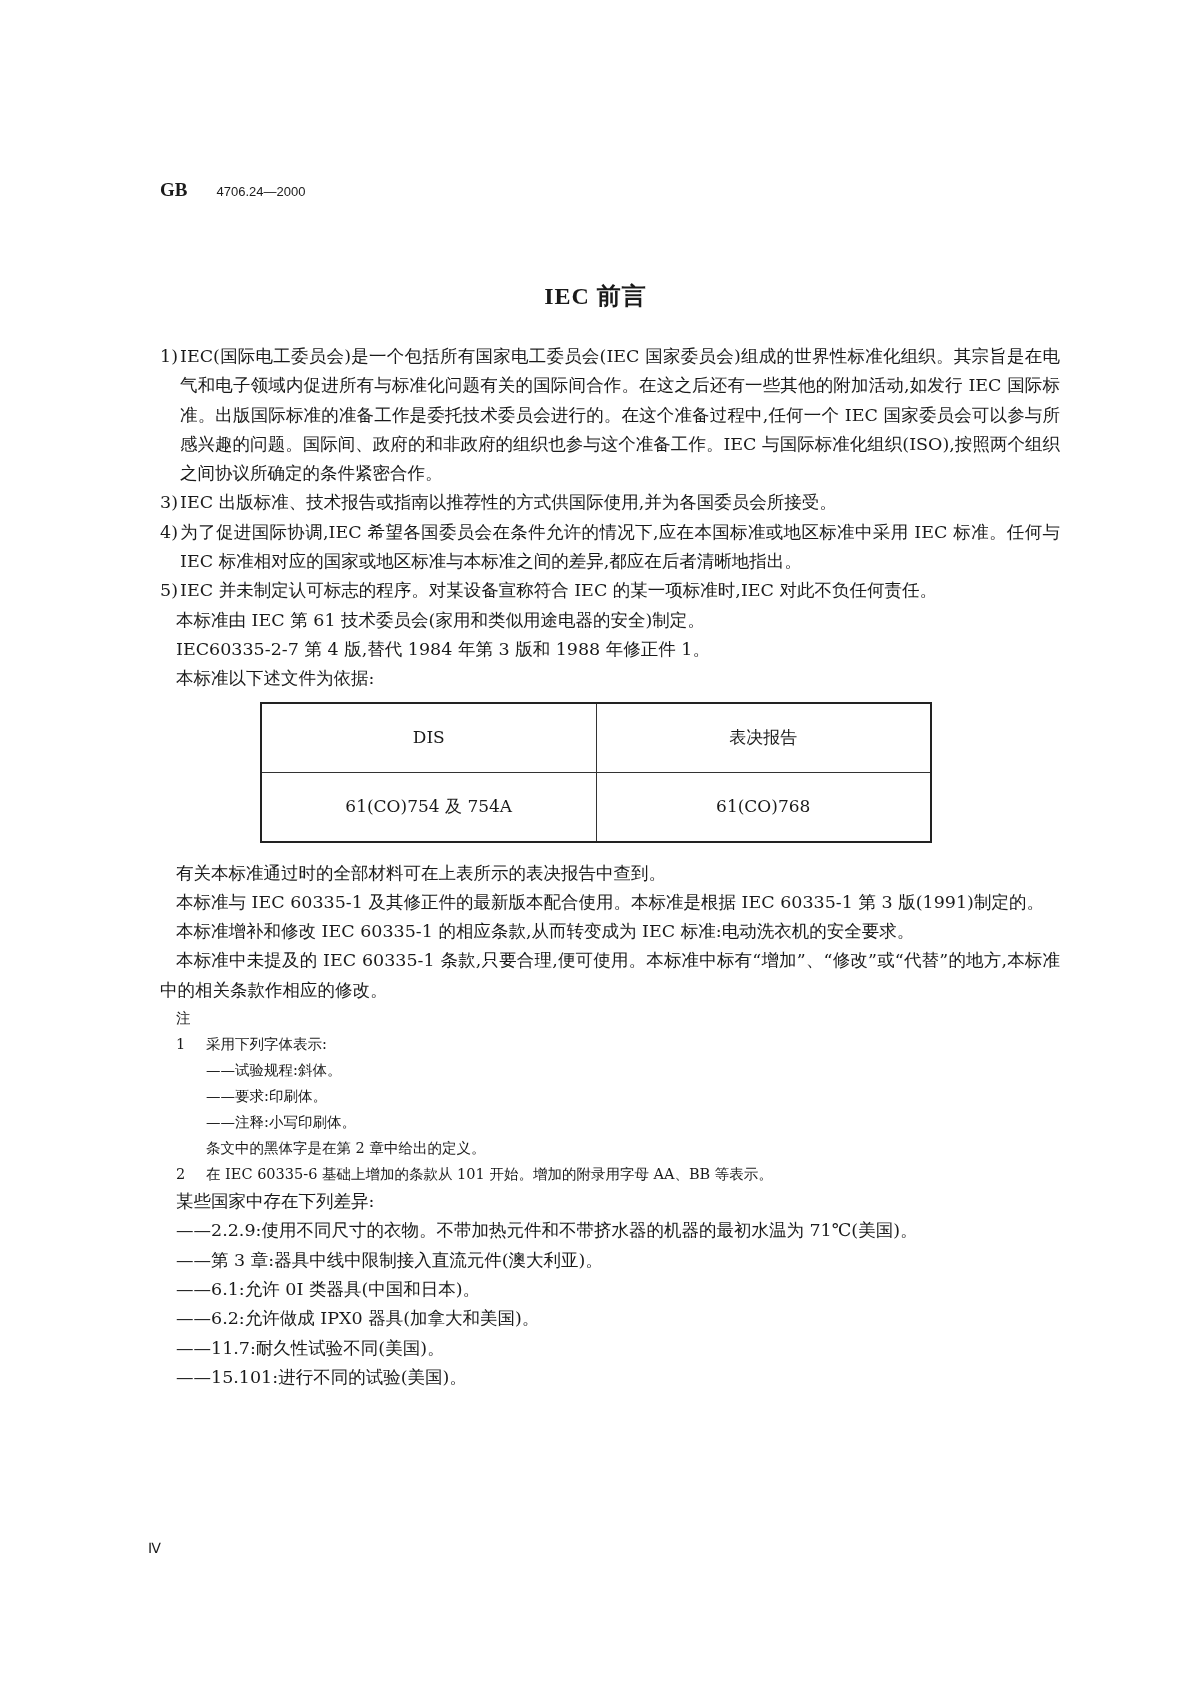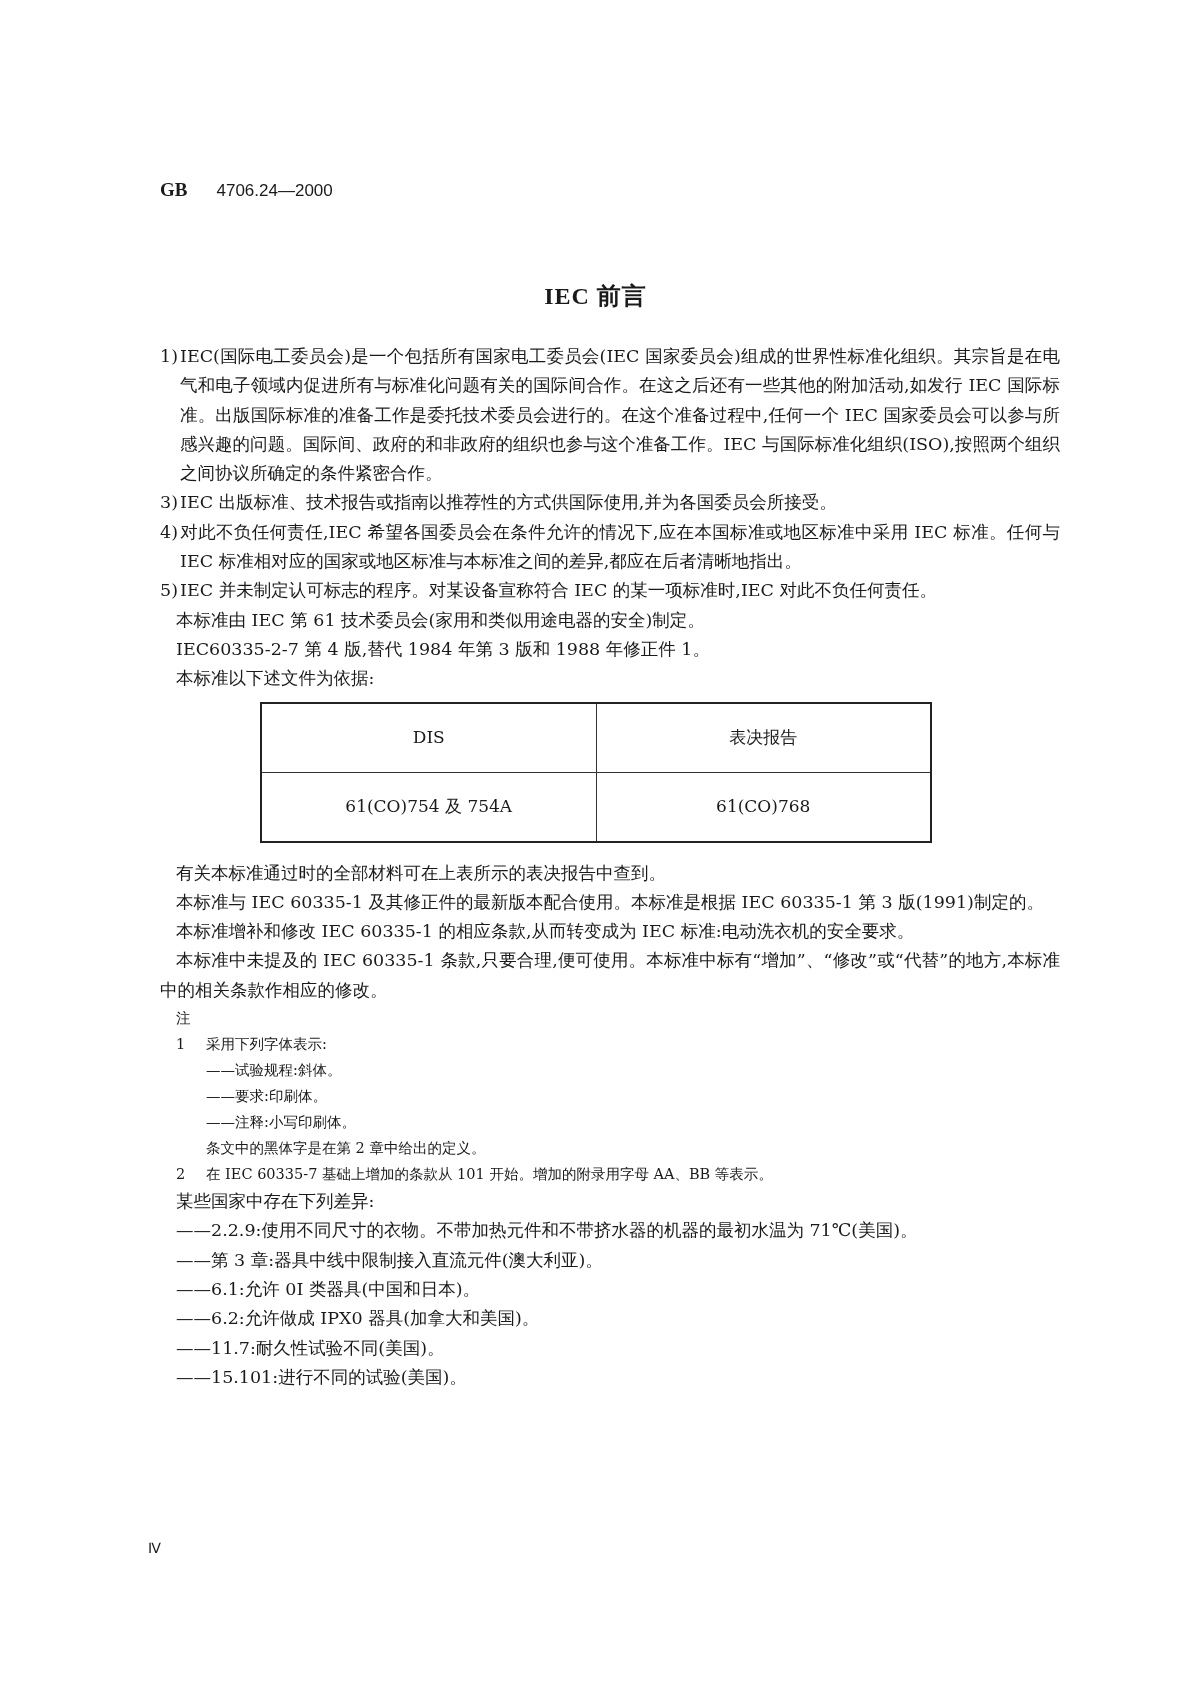--- a/index.html
+++ b/index.html
@@ -6,21 +6,21 @@
   body {
     width: 1191px; height: 1684px; position: relative; overflow: hidden;
     font-family: "DejaVu Serif", "Liberation Serif", serif;
     color: #1a1a1a;
   }
   .header {
     position: absolute; left: 160px; top: 178px;
     font-size: 19px; letter-spacing: 0px;
   }
   .header .gb { font-weight: bold; font-family: "Liberation Serif", serif; margin-right: 23px; }
-  .header .num { font-family: "Liberation Sans", sans-serif; font-size: 17px; text-align: right; }
+  .header .num { font-family: "Liberation Sans", sans-serif; font-size: 13px; text-align: right; }
   .title {
     position: absolute; left: 0; width: 1191px; top: 280px; text-align: center;
     font-size: 24px; font-weight: bold; font-family: "Liberation Serif", serif;
     letter-spacing: 1px;
   }
   .content {
     position: absolute; left: 160px; top: 342px; width: 900px;
     font-size: 17.5px; line-height: 29.3px;
   }
   .item { position: relative; padding-left: 20px; text-indent: -20px; text-align: justify; }
@@ -54,21 +54,21 @@
 <div class="header">
   <span class="gb">GB</span>
   <span class="num">4706.24—2000</span>
 </div>
 
 <div class="title">IEC 前言</div>
 
 <div class="content">
   <div class="item"><span class="num">1)</span><span>IEC(国际电工委员会)是一个包括所有国家电工委员会(IEC 国家委员会)组成的世界性标准化组织。其宗旨是在电气和电子领域内促进所有与标准化问题有关的国际间合作。在这之后还有一些其他的附加活动,如发行 IEC 国际标准。出版国际标准的准备工作是委托技术委员会进行的。在这个准备过程中,任何一个 IEC 国家委员会可以参与所感兴趣的问题。国际间、政府的和非政府的组织也参与这个准备工作。IEC 与国际标准化组织(ISO),按照两个组织之间协议所确定的条件紧密合作。</span></div>
   <div class="item"><span class="num">3)</span><span>IEC 出版标准、技术报告或指南以推荐性的方式供国际使用,并为各国委员会所接受。</span></div>
-  <div class="item"><span class="num">4)</span><span>对此不负任何责任,IEC 希望各国委员会在条件允许的情况下,应在本国标准或地区标准中采用 IEC 标准。任何与 IEC 标准相对应的国家或地区标准与本标准之间的差异,都应在后者清晰地指出。</span></div>
+  <div class="item"><span class="num">4)</span><span>为了促进国际协调,IEC 希望各国委员会在条件允许的情况下,应在本国标准或地区标准中采用 IEC 标准。任何与 IEC 标准相对应的国家或地区标准与本标准之间的差异,都应在后者清晰地指出。</span></div>
   <div class="item"><span class="num">5)</span><span>IEC 并未制定认可标志的程序。对某设备宣称符合 IEC 的某一项标准时,IEC 对此不负任何责任。</span></div>
 
   <div class="para indent">本标准由 IEC 第 61 技术委员会(家用和类似用途电器的安全)制定。</div>
   <div class="para indent">IEC60335-2-7 第 4 版,替代 1984 年第 3 版和 1988 年修正件 1。</div>
   <div class="para indent">本标准以下述文件为依据:</div>
 
   <table class="ref">
     <tbody>
         <tr>
       <th>DIS</th>
@@ -86,21 +86,21 @@
   <div class="para">本标准增补和修改 IEC 60335-1 的相应条款,从而转变成为 IEC 标准:电动洗衣机的安全要求。</div>
   <div class="para">本标准中未提及的 IEC 60335-1 条款,只要合理,便可使用。本标准中标有“增加”、“修改”或“代替”的地方,本标准中的相关条款作相应的修改。</div>
 
   <div class="note">
     <div class="note-label">注</div>
     <div class="note-item"><span class="n">1</span><span>采用下列字体表示:</span></div>
     <div class="note-sub">——试验规程:斜体。</div>
     <div class="note-sub">——要求:印刷体。</div>
     <div class="note-sub">——注释:小写印刷体。</div>
     <div class="note-sub">条文中的黑体字是在第 2 章中给出的定义。</div>
-    <div class="note-item"><span class="n">2</span><span>在 IEC 60335-7 基础上增加的条款从 101 开始。增加的附录用字母 AA、BB 等表示。</span></div>
+    <div class="note-item"><span class="n">2</span><span>在 IEC 60335-6 基础上增加的条款从 101 开始。增加的附录用字母 AA、BB 等表示。</span></div>
   </div>
 
   <div class="diff-intro">某些国家中存在下列差异:</div>
   <div class="diff">——2.2.9:使用不同尺寸的衣物。不带加热元件和不带挤水器的机器的最初水温为 71℃(美国)。</div>
   <div class="diff">——第 3 章:器具中线中限制接入直流元件(澳大利亚)。</div>
   <div class="diff">——6.1:允许 0I 类器具(中国和日本)。</div>
   <div class="diff">——6.2:允许做成 IPX0 器具(加拿大和美国)。</div>
   <div class="diff">——11.7:耐久性试验不同(美国)。</div>
   <div class="diff">——15.101:进行不同的试验(美国)。</div>
 </div>

